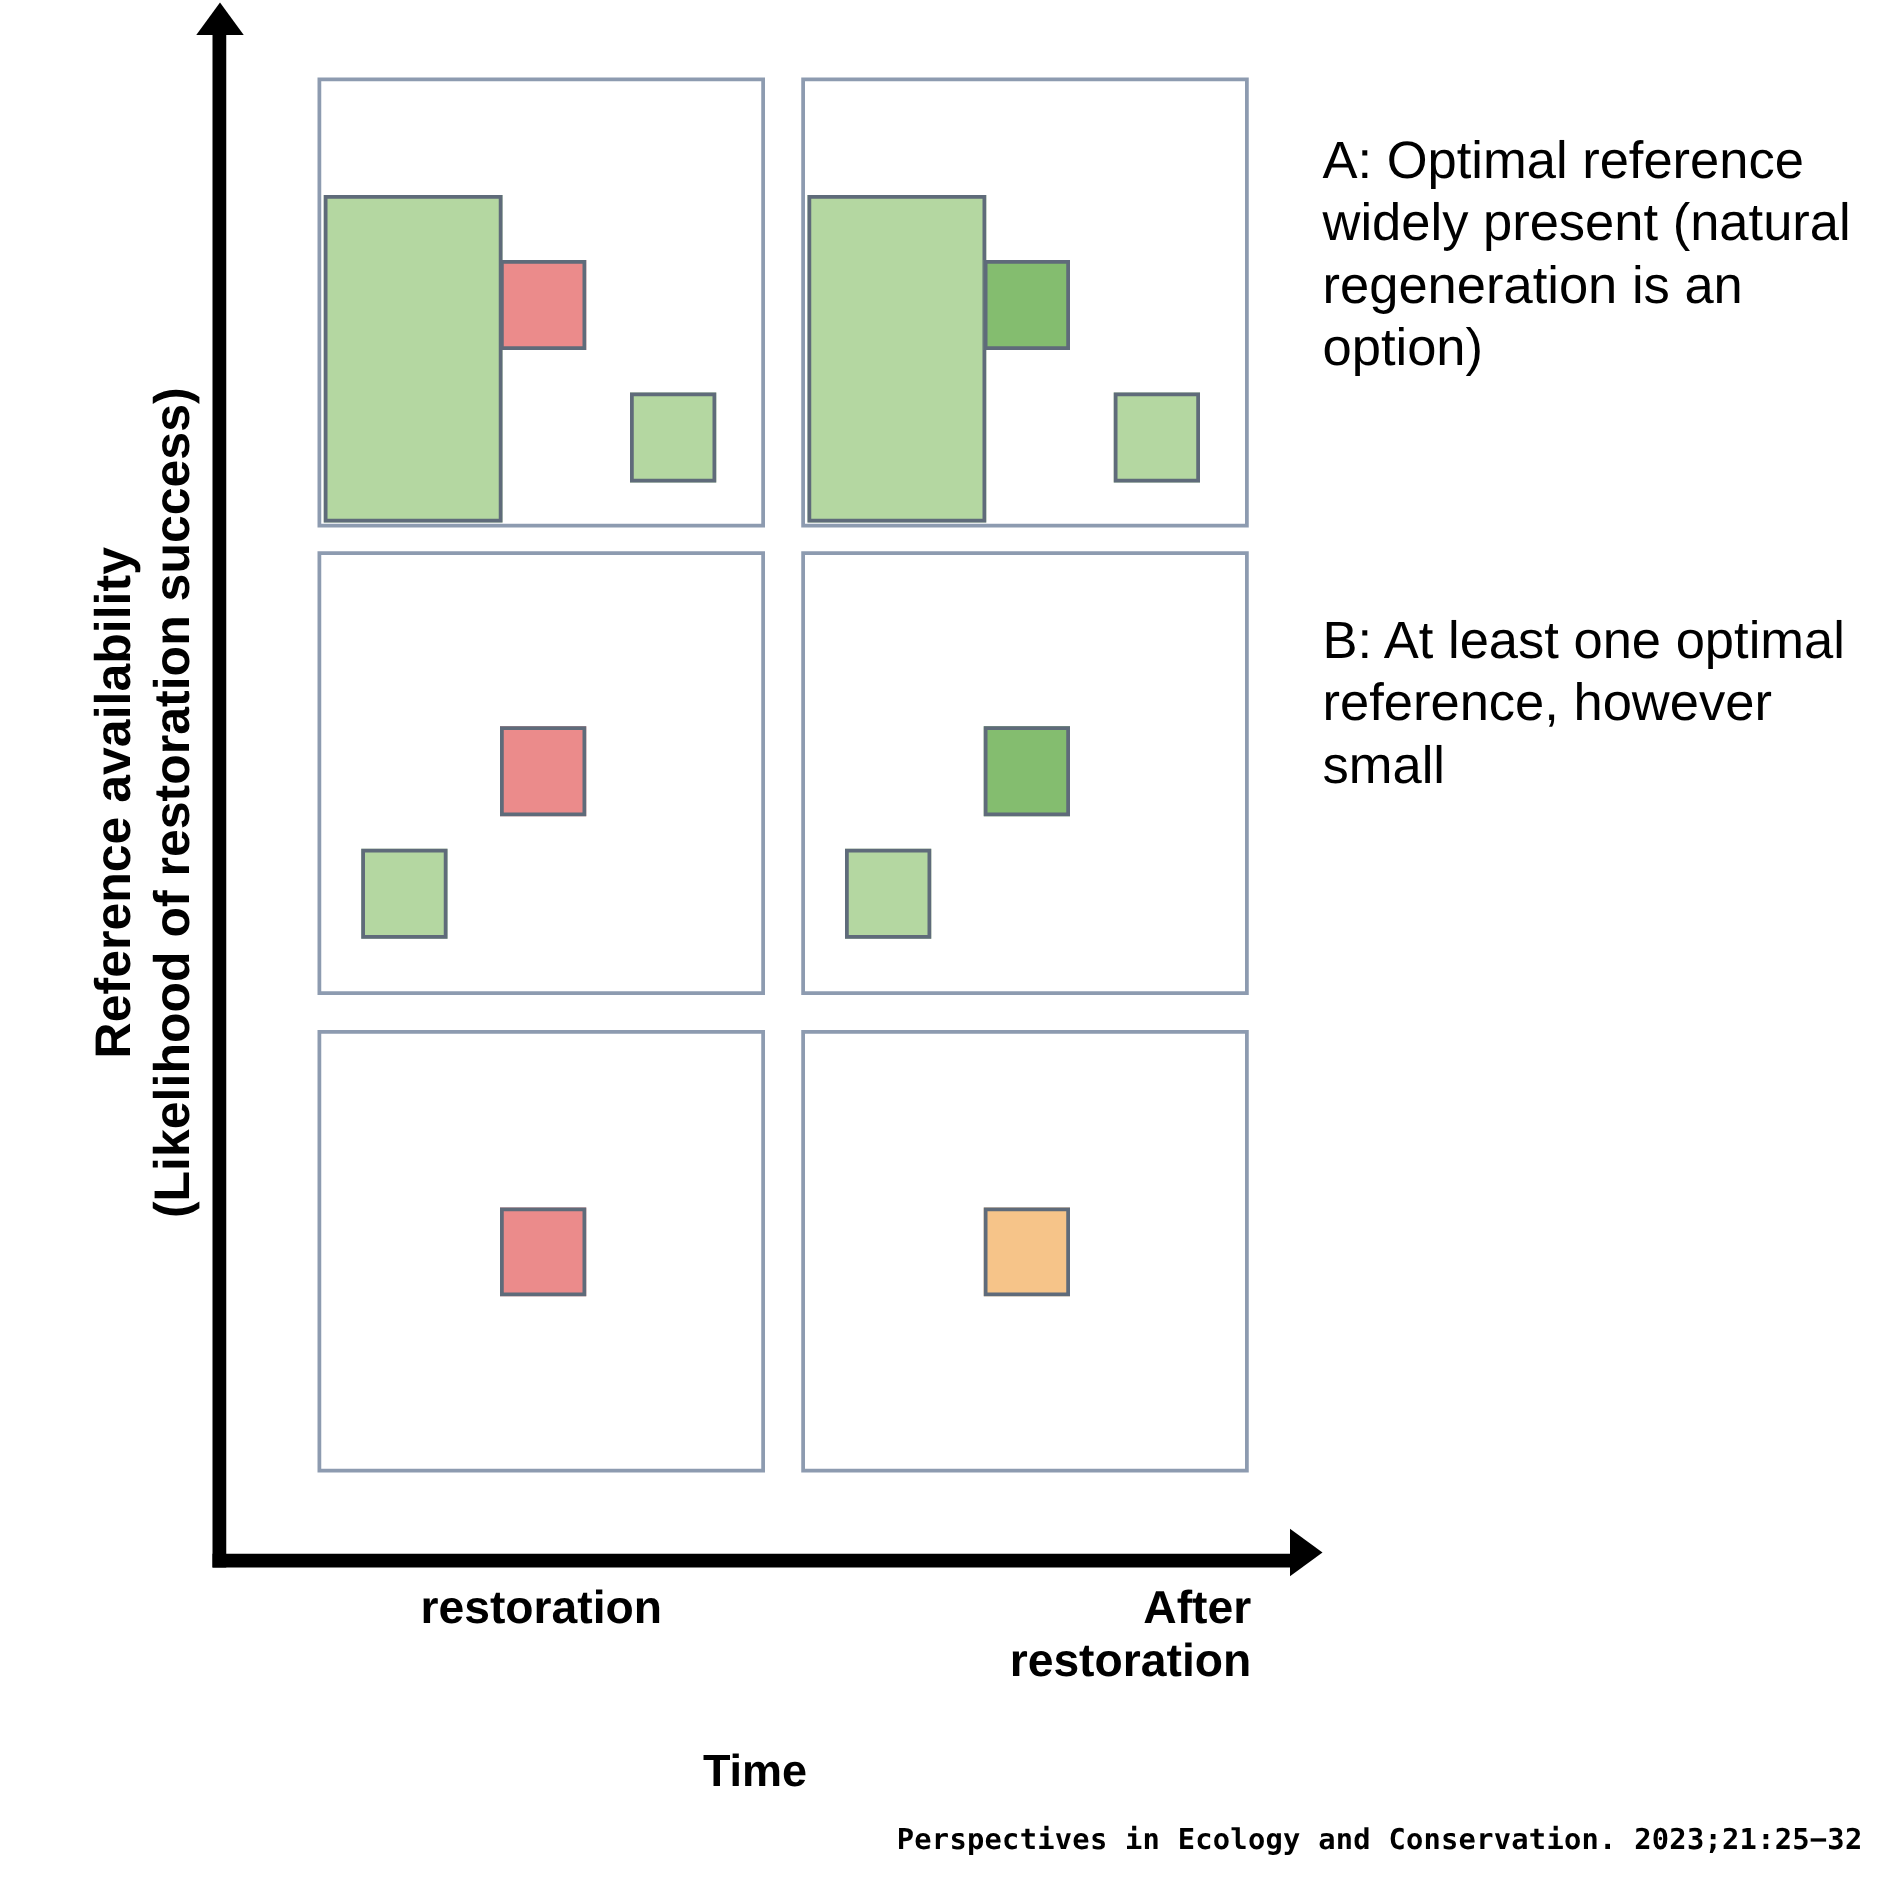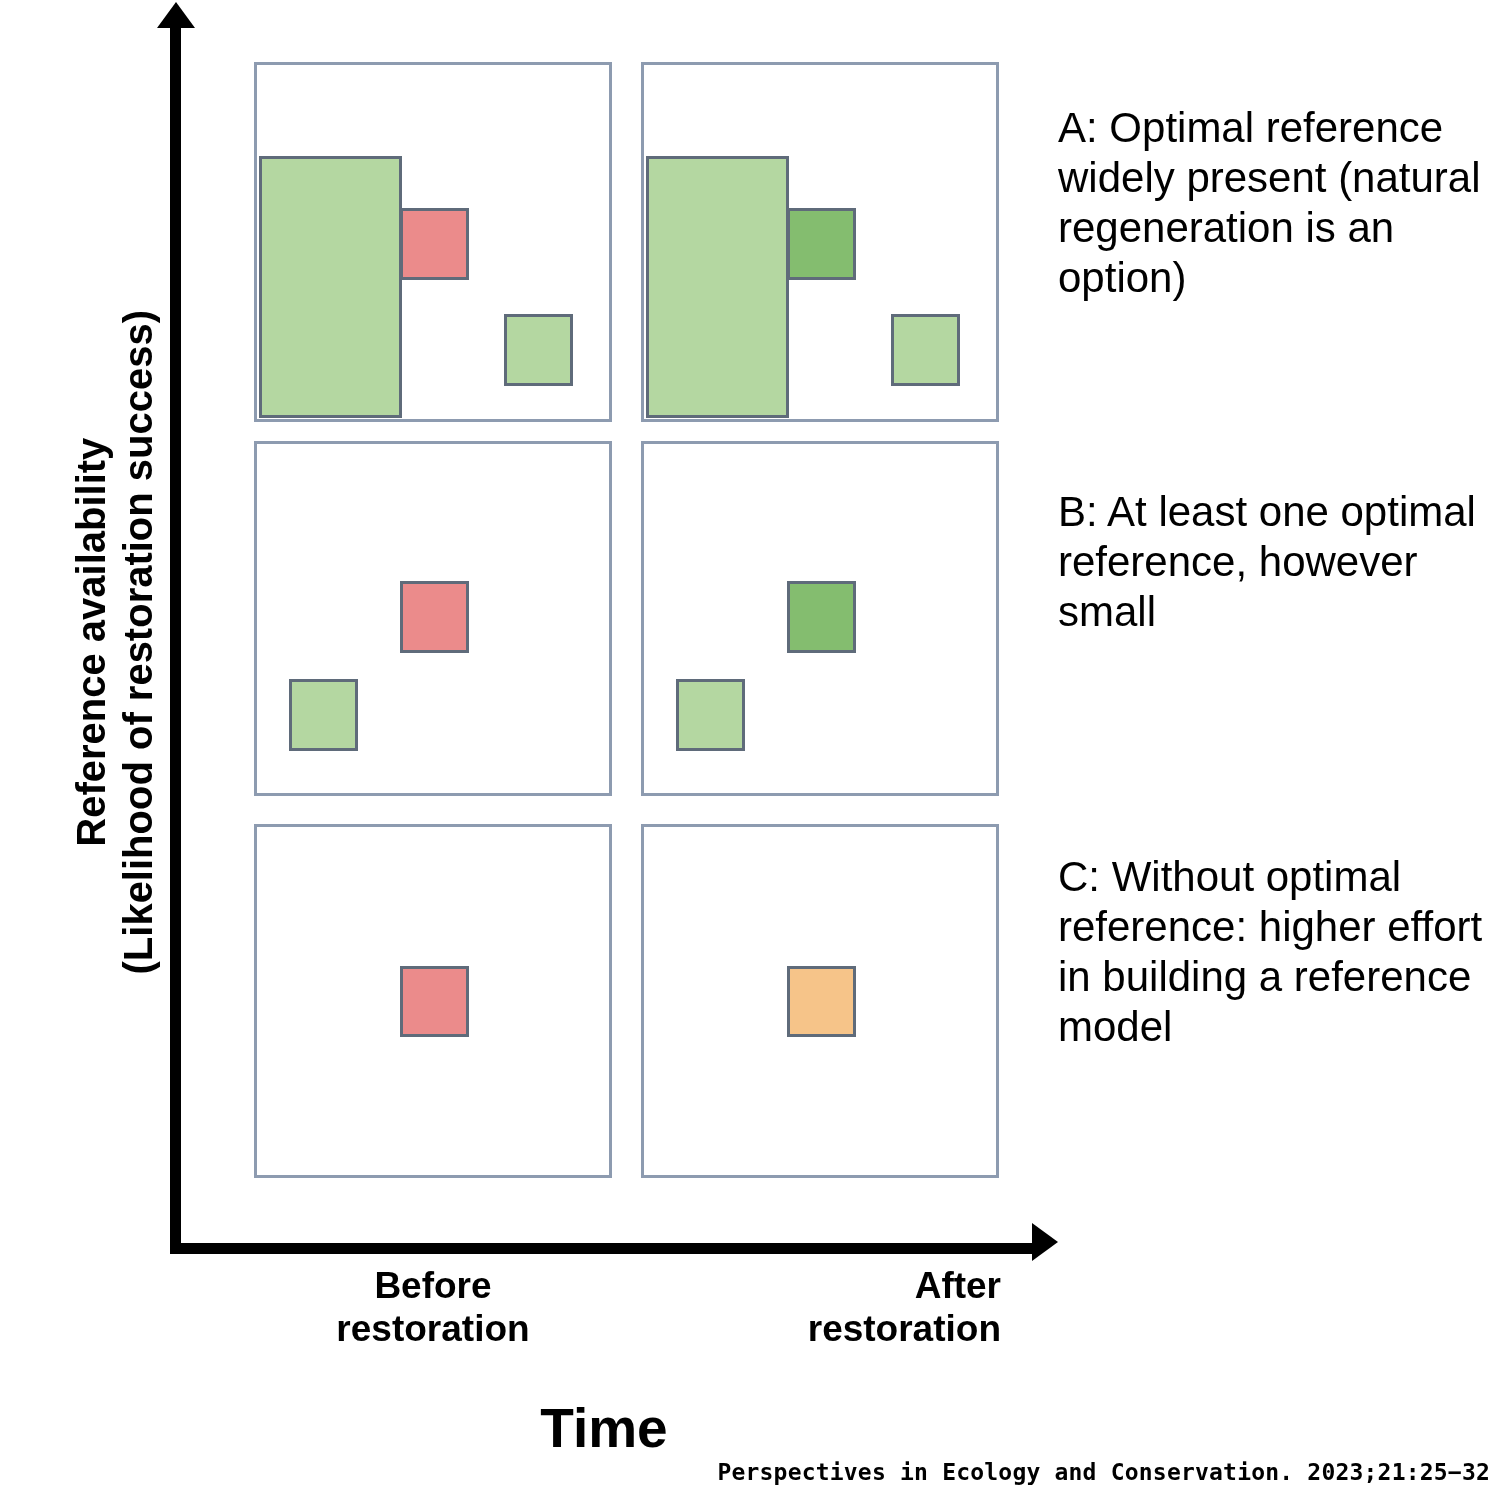--- a/index.html
+++ b/index.html
@@ -73,21 +73,21 @@
   #y-axis-title .ln1 { display: block; }
   #y-axis-title .ln2 { display: block; }
 
   #x-axis-title {
     position: absolute;
     left: 170px;
     top: 1396px;
     width: 868px;
     text-align: center;
     font-weight: bold;
-    font-size: 55px;
+    font-size: 36px;
     color: #000000;
   }
 
   
   .col-label {
     position: absolute;
     top: 1265px;
     width: 360px;
     text-align: center;
     font-weight: bold;
@@ -205,29 +205,27 @@
     </div>
   </div>
 
   <div class="panel" id="panel-c-after">
     <div class="panel-inner">
       <div class="patch" style="left:40.5%;top:39.8%;width:19.6%;height:20.6%;background:#f6c489;"></div>
     </div>
   </div>
 
   <div class="col-label" id="col-label-before">
-    <span class="l1">Before</span>
     <span class="l2">restoration</span>
   </div>
   <div class="col-label" id="col-label-after">
     <span class="l1">After</span>
     <span class="l2">restoration</span>
   </div>
 
   <div id="x-axis-title">Time</div>
 
   <div class="row-desc" id="desc-a">A: Optimal reference widely present (natural regeneration is an option)</div>
   <div class="row-desc" id="desc-b">B: At least one optimal reference, however small</div>
-  <div class="row-desc" id="desc-c">C: Without optimal reference: higher effort in building a reference model</div>
 
   <div id="citation">Perspectives in Ecology and Conservation. 2023;21:25−32</div>
 
 </div>
 
 </body></html>

